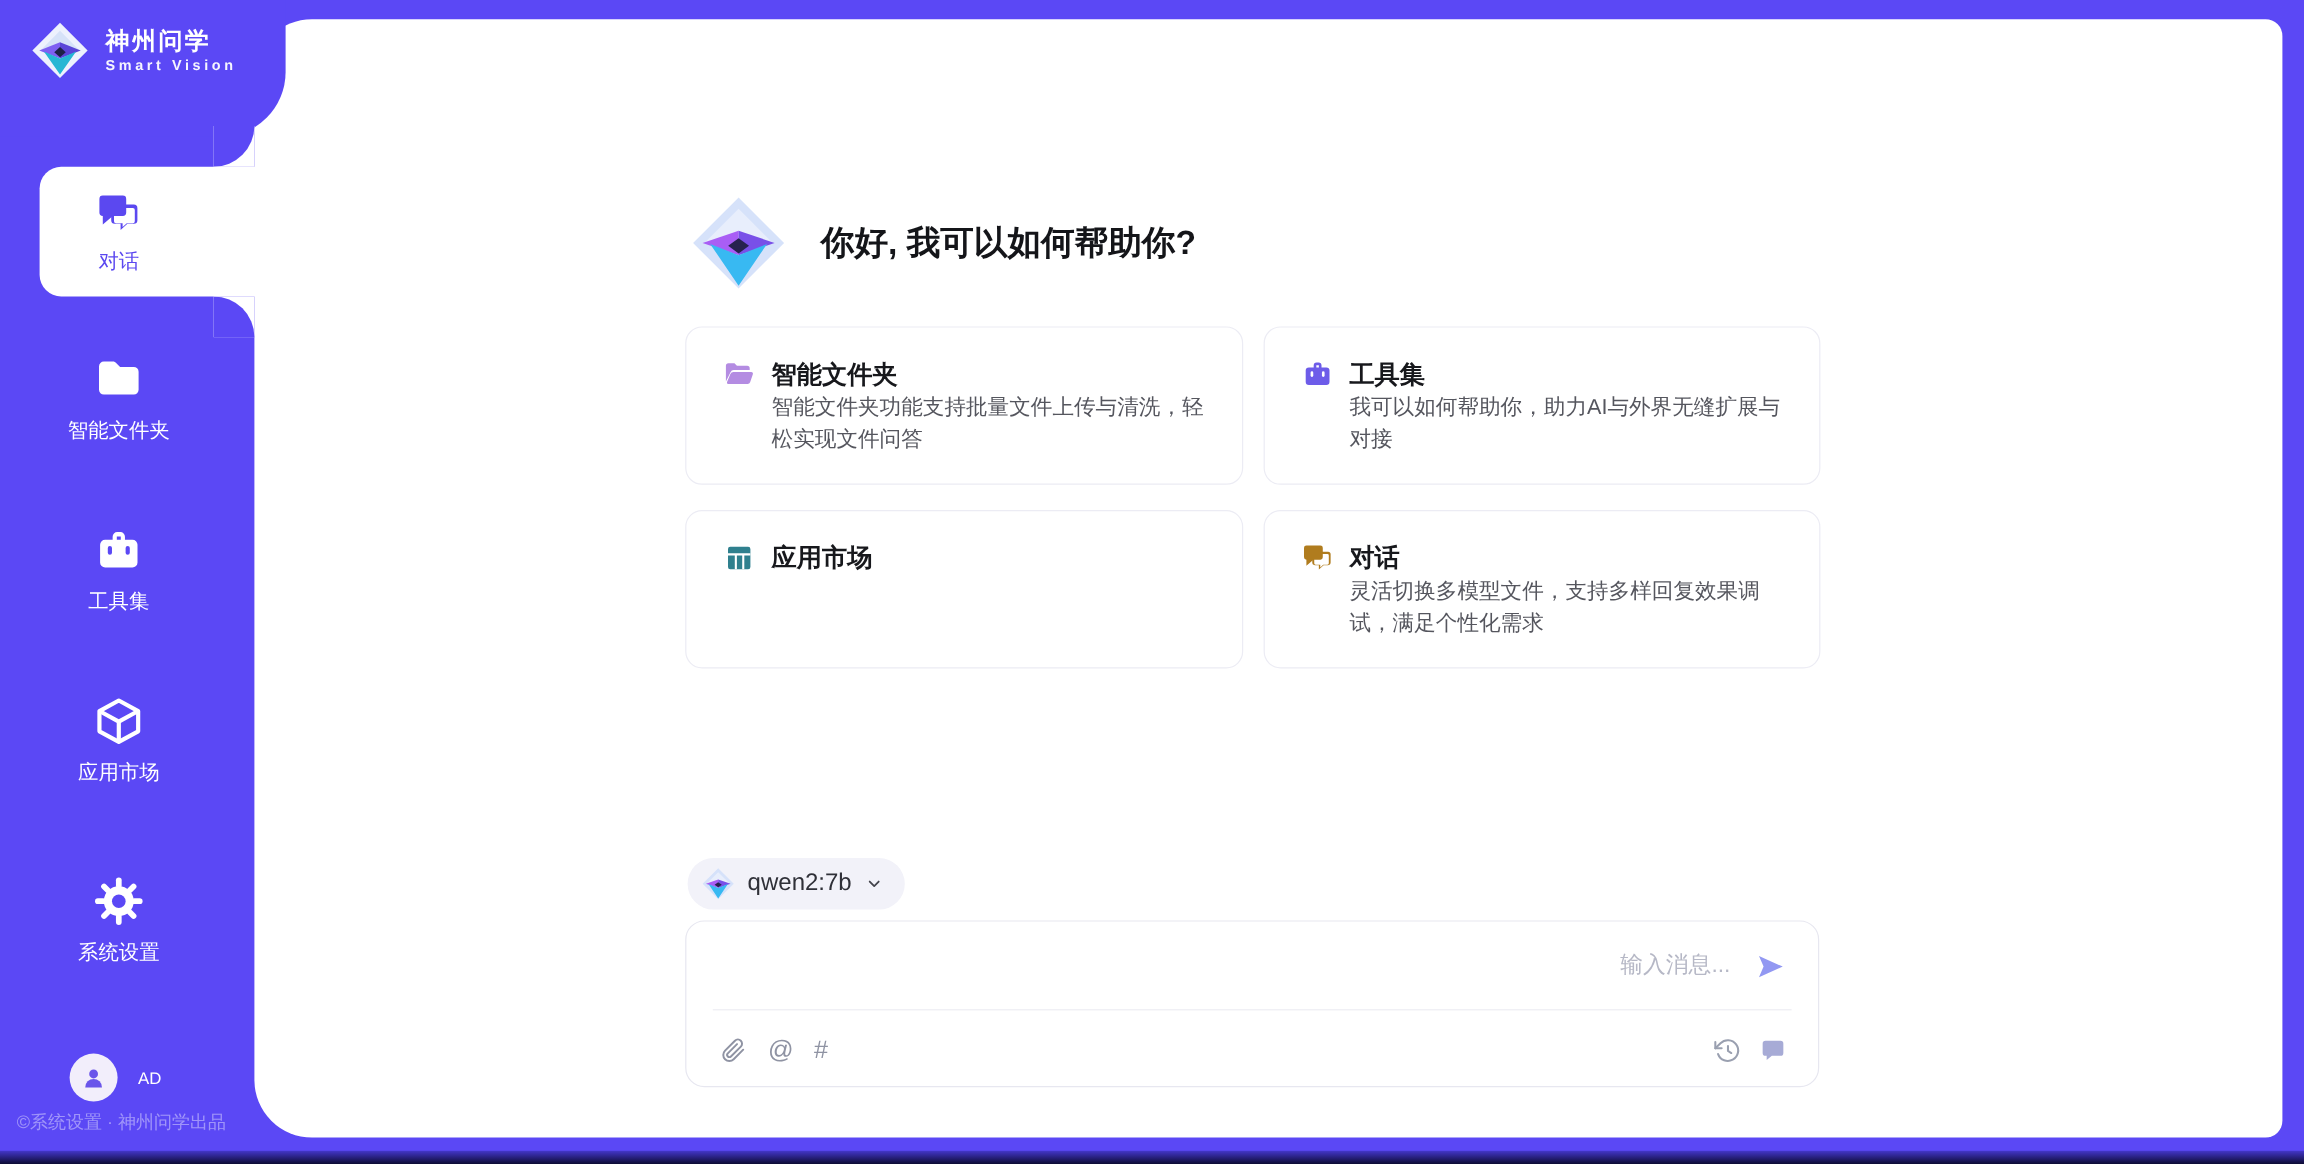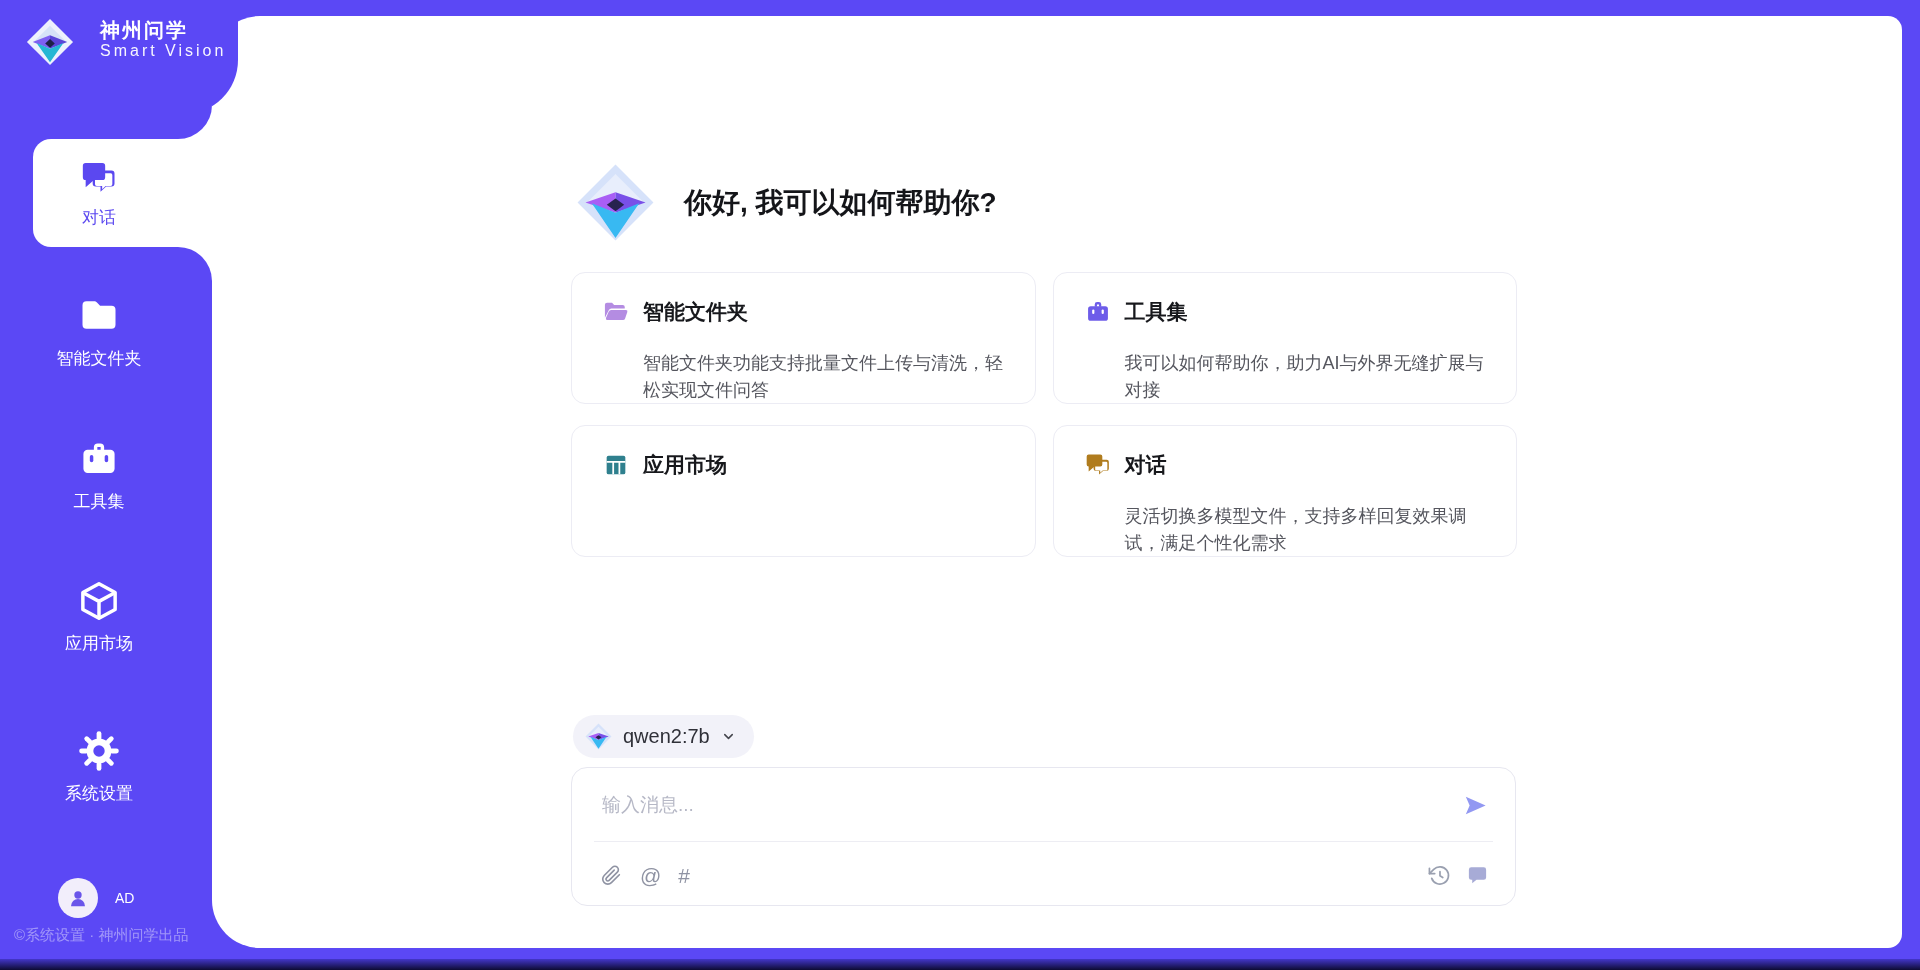--- a/index.html
+++ b/index.html
@@ -16,24 +16,24 @@
   }
   .logo-blob {
     position:absolute; left:0; top:0; width:238px; height:114px;
     background:#5b48f5; border-bottom-right-radius:54px;
   }
   .bottom-strip {
     position:absolute; left:0; right:0; bottom:0; height:11px;
     background:linear-gradient(#4336c9, #0d0b33);
   }
   
-  .brand { position:absolute; left:26px; top:18px; display:flex; gap:26px; z-index:5; }
+  .brand { position:absolute; left:26px; top:18px; display:flex; align-items:center; gap:14px; z-index:5; }
   .brand svg { width:48px; height:48px; }
   .brand-name { color:#fff; font-size:20px; font-weight:bold; letter-spacing:2px; line-height:24px; }
-  .brand-sub  { color:#fff; font-size:16px; letter-spacing:3px; opacity:.95; }
+  .brand-sub  { color:#fff; font-size:12px; letter-spacing:3px; opacity:.95;font-weight:bold; }
   
   .nav-active {
     position:absolute; left:33px; top:139px; width:181px; height:108px;
     background:#fff; border-radius:18px 0 0 18px; z-index:3; cursor:pointer;
   }
   .nav-active .inner { width:132px; height:100%; display:flex; flex-direction:column; align-items:center; justify-content:center; gap:8px; color:#5b48f0; }
   .nav-active .nav-icon { width:40px; height:40px; }
   .nav-active .nav-label { font-size:17px; }
   .notch { position:absolute; left:178px; width:34px; height:34px; background:#fff; z-index:2; }
   .notch::after { content:""; position:absolute; inset:0; background:#5b48f5; }
@@ -64,41 +64,42 @@
     display:grid; grid-template-columns:1fr 1fr; column-gap:17px; row-gap:21px;
   }
   .card {
     height:132px; background:#fff; border:1px solid #ececf4; border-radius:14px;
     padding:25px 30px 0 30px; cursor:pointer; --slot:#fff; --hole:#fff;
   }
   .card-head { display:flex; align-items:center; gap:13px; }
   .card-icon { width:28px; height:28px; }
   .card-icon svg { width:100%; height:100%; display:block; }
   .card-title { font-size:21px; font-weight:bold; color:#17181c; }
-  .card-desc { margin:24px 0 0 41px; font-size:18px; line-height:27px; color:#55565e; }
+  .card-desc { margin:0 0 0 41px; font-size:18px; line-height:27px; color:#55565e; }
   .cic-folder { color:#b48ce2; } .cic-brief { color:#6d5ce9; }
   .cic-grid { color:#2f808e; } .cic-chat { color:#b07c1e; }
   
   .model-pill {
     position:absolute; left:573px; top:715px; height:43px; border-radius:22px;
     background:#f2f2f9; display:flex; align-items:center; gap:11px;
     padding:0 18px 0 12px; cursor:pointer;
   }
   .model-pill svg.diamond { width:27px; height:27px; }
   .model-name { font-size:20px; color:#2f3038; }
   .model-pill .chev { width:15px; height:15px; color:#43444c; }
   
   .composer {
     position:absolute; left:571px; top:767px; width:945px; height:139px;
     background:#fff; border:1px solid #e7e7f0; border-radius:16px;
   }
   .composer-input {
     position:absolute; left:30px; top:20px; width:840px; height:34px;
     border:none; outline:none; font-size:19px; color:#30313a; background:transparent;
     font-family:"Liberation Sans", sans-serif;
+    text-align:right;
   }
   .composer-input::placeholder { color:#b6b8c6; }
   .send-btn { position:absolute; right:26px; top:24px; width:27px; height:27px; color:#9298f2; cursor:pointer; }
   .send-btn svg { width:100%; height:100%; }
   .composer-divider { position:absolute; left:22px; right:22px; top:73px; height:1px; background:#ededf3; }
   .tool-row-left { position:absolute; left:28px; top:96px; display:flex; align-items:center; gap:17px; color:#8f93a3; }
   .tool-row-right { position:absolute; right:26px; top:96px; display:flex; align-items:center; gap:15px; }
   .tool-ic { width:23px; height:23px; cursor:pointer; }
   .tool-ic svg { width:100%; height:100%; display:block; }
   .tool-glyph { font-size:21px; line-height:23px; cursor:pointer; }

